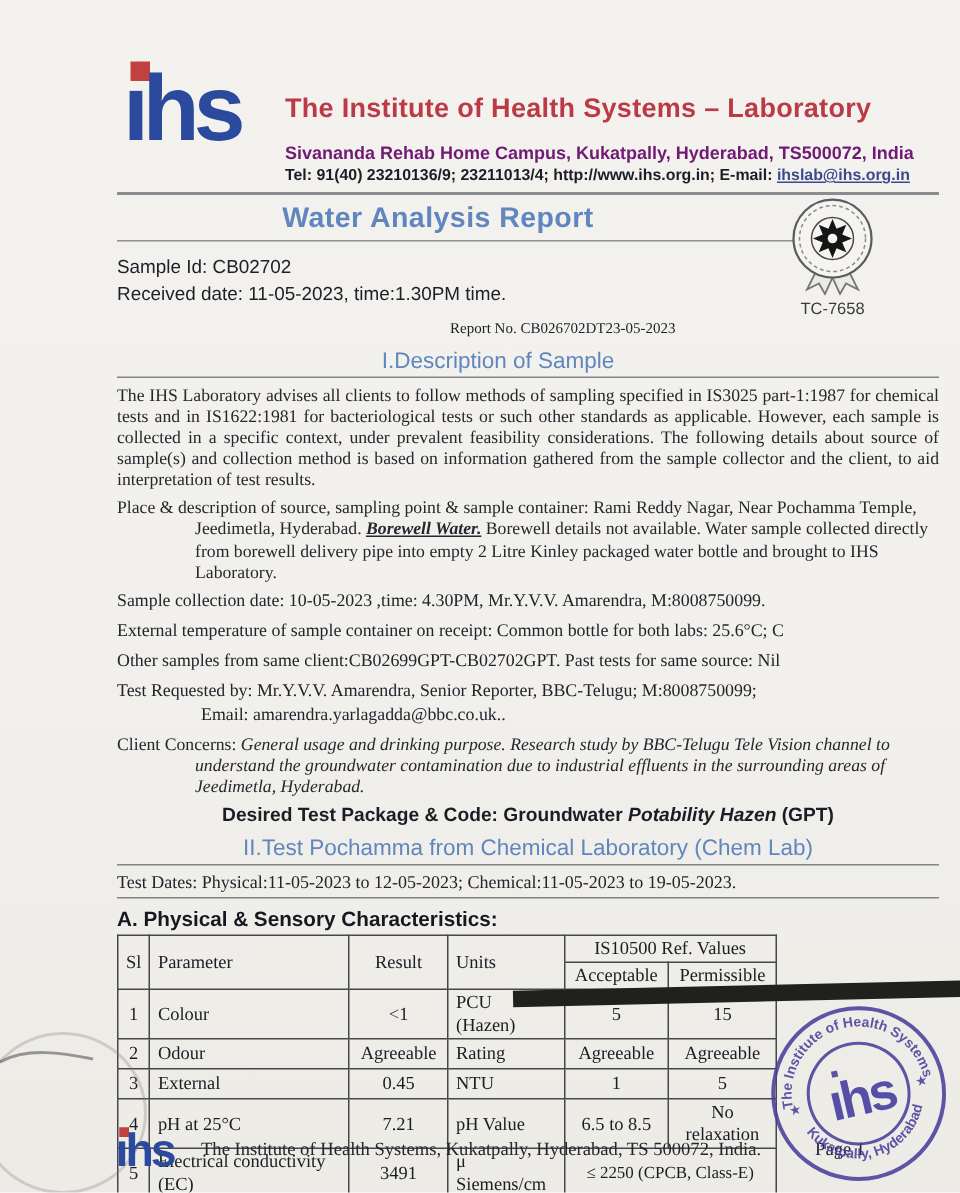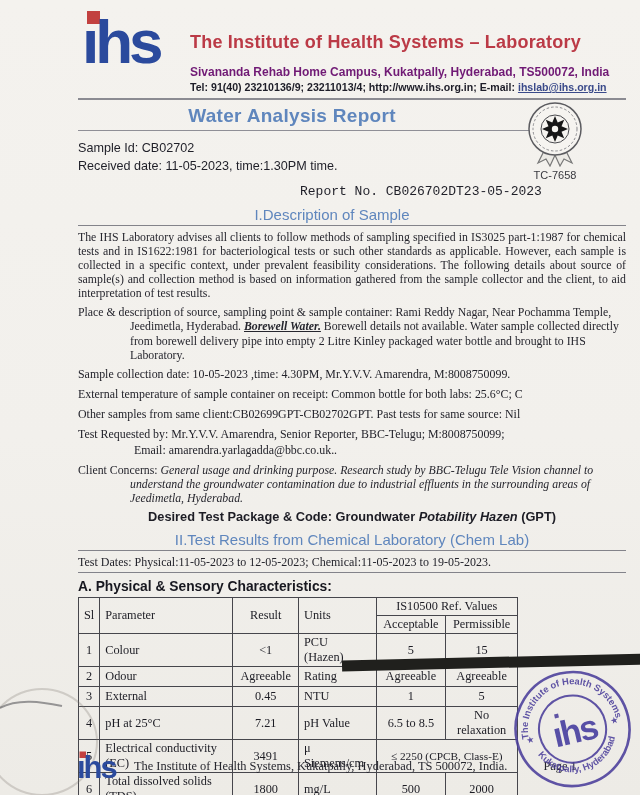--- a/index.html
+++ b/index.html
@@ -3,41 +3,41 @@
 <meta charset="utf-8">
 <style>
   * { margin:0; padding:0; box-sizing:border-box; }
   html, body { width:640px; height:795px; }
   body {
     font-family:"Liberation Serif", serif;
     background:linear-gradient(180deg,#f4f2ee 0%,#f2f0ec 55%,#edebe6 100%);
     color:#23232b;
     overflow:hidden;
   }
-  .page { position:relative; width:640px; height:665px; padding:2px 14px 0 78px; }
+  .page { position:relative; width:640px; height:665px; padding:32px 14px 0 78px; }
 
   
   .letterhead { display:flex; align-items:flex-start; gap:14px; padding-top:4px; }
   .logo-box { flex:0 0 auto; margin-left:6px; }
   .head-text { padding-top:2px; }
   .org-name { font-family:"Liberation Sans",sans-serif; font-size:18px; font-weight:bold; color:#bb3a46; letter-spacing:.2px;margin-top:24px; }
   .org-address { font-family:"Liberation Sans",sans-serif; font-size:12px; font-weight:bold; color:#701a75; margin-top:12px; }
   .org-contact { font-family:"Liberation Sans",sans-serif; font-size:10.6px; font-weight:bold; color:#1d1d28; margin-top:2px; }
   .email-link { color:#3a4a8a; text-decoration:underline; }
   .hr { border:0; border-top:2px solid #8b8b92; margin-top:5px; }
 
   
   .title-wrap { position:relative; margin-top:5px; }
   .report-title { font-family:"Liberation Sans",sans-serif; font-size:19px; font-weight:bold; color:#5f86bd; text-align:center; padding-right:120px; letter-spacing:.3px; }
   .title-rule { border:0; border-top:1.5px solid #8f8f96; margin-top:3px; margin-right:72px; }
   .seal { position:absolute; top:-4px; right:32px; text-align:center; }
   .seal-caption { font-family:"Liberation Sans",sans-serif; font-size:11px; color:#3a3a40; margin-top:-2px; }
 
   .sample-block { font-family:"Liberation Sans",sans-serif; font-size:12.6px; color:#1f1f28; margin-top:8px; line-height:1.45; }
-  .report-no { font-family:Liberation Mono, monospace; font-size:13px; color:#1f1f28; margin-top:8px; padding-left:222px; }
+  .report-no { font-family:Liberation Serif, serif; font-size:10px; color:#1f1f28; margin-top:8px; padding-left:222px; }
 
   
   .sec-head { font-family:"Liberation Sans",sans-serif; font-size:15px; color:#5f86bd; text-align:center; margin-top:7px; }
   .sec-head-1 { padding-right:40px; }
   .sec-rule { border:0; border-top:1.5px solid #83838a; margin-top:2px; }
 
   
   .para { font-size:11.8px; line-height:1.2; text-align:justify; margin-top:4px; color:#26262e; }
   .hang { padding-left:52px; text-indent:-52px; margin-top:5px; text-align:left; }
   .line { font-size:11.9px; margin-top:5px; }
@@ -127,21 +127,21 @@
   <div class="line">Sample collection date: 10-05-2023 ,time: 4.30PM, Mr.Y.V.V. Amarendra, M:8008750099.</div>
   <div class="line">External temperature of sample container on receipt: Common bottle for both labs: 25.6°C; C</div>
   <div class="line">Other samples from same client:CB02699GPT-CB02702GPT. Past tests for same source:  Nil</div>
   <div class="line">Test Requested by: Mr.Y.V.V. Amarendra, Senior Reporter, BBC-Telugu; M:8008750099;</div>
   <div class="indent-line">Email: amarendra.yarlagadda@bbc.co.uk..</div>
 
   <div class="para hang"><span>Client Concerns: </span><span class="it">General usage and drinking purpose. Research study by BBC-Telugu Tele Vision channel to understand the groundwater contamination due to industrial effluents in the surrounding areas of Jeedimetla, Hyderabad.</span></div>
 
   <div class="package-line"><span>Desired Test Package &amp; Code: Groundwater </span><span class="it">Potability Hazen</span><span> (GPT)</span></div>
 
-  <div class="sec-head">II.Test Results from Chemical Laboratory (Chem Lab)</div>
+  <div class="sec-head">II.Test Pochamma from Chemical Laboratory (Chem Lab)</div>
   <hr class="sec-rule">
 
   <div class="test-dates">Test Dates: Physical:11-05-2023 to 12-05-2023; Chemical:11-05-2023 to 19-05-2023.</div>
   <hr class="sec-rule">
 
   <div class="table-title">A. Physical &amp; Sensory Characteristics:</div>
 
   <table class="results">
     <tbody>
         <tr>

